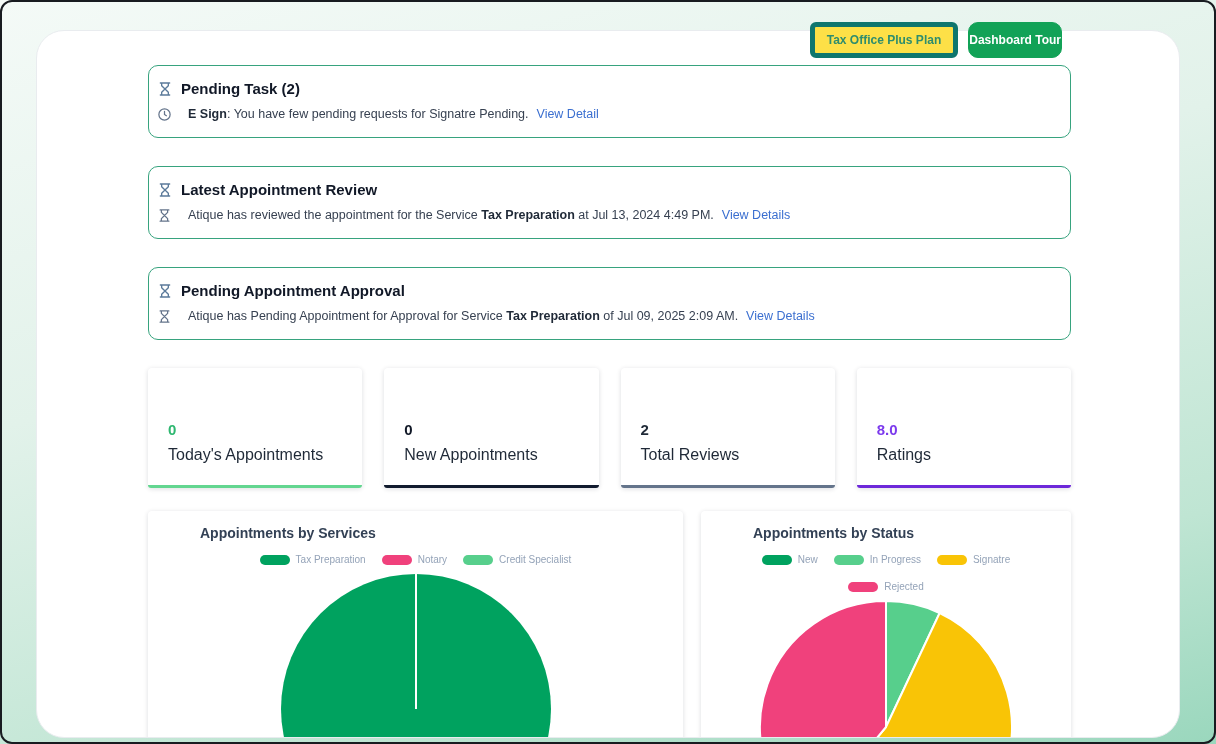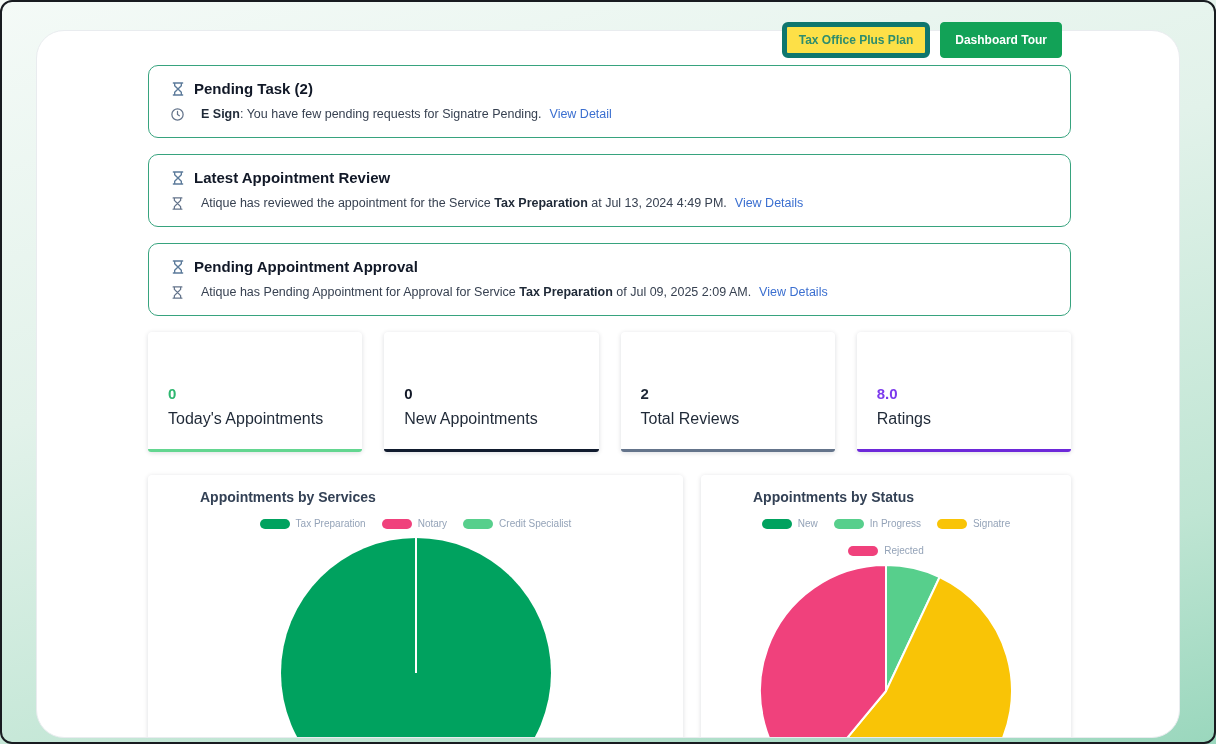--- a/index.html
+++ b/index.html
@@ -9,27 +9,27 @@
   .frame-border { position:absolute; inset:0; border:2px solid #181b20; border-radius:12px; pointer-events:none; z-index:50; }
 
   .panel { position:absolute; top:30px; left:36px; right:36px; bottom:6px;
     background:#ffffff; border:1px solid #e9ecef; border-radius:28px; overflow:hidden; }
 
   .topbar { position:absolute; top:22px; right:154px; display:flex; gap:10px; z-index:10; }
   .btn-outline { background:#fde047; border:5px solid #0f766e; color:#2e8d6d;
     font-size:12px; font-weight:600; padding:6px 12px; border-radius:6px; cursor:pointer;
     font-family:"Liberation Sans", sans-serif; }
   .btn-solid { background:#12a257; border:1px solid #12a257; color:#ffffff;
-    font-size:12px; font-weight:700; padding:6px 14px; border-radius:4px; cursor:pointer;
+    font-size:12px; font-weight:700; padding:6px 0; border-radius:10px; cursor:pointer;
     font-family:"Liberation Sans", sans-serif; }
 
   .content { position:absolute; top:34px; left:111px; width:923px; }
 
   .notice { border:1px solid #37a37e; border-radius:10px; background:#fff;
-    padding:14px 21px; margin-bottom:16px; }
+    padding:14px 8px; margin-bottom:28px; }
   .notice-title-row { display:flex; align-items:center; gap:8px; }
   .notice-title { font-size:15px; font-weight:700; color:#111827; }
   .notice-body { display:flex; align-items:center; gap:16px; margin-top:9px;
     font-size:12.5px; color:#374151; line-height:17px; }
   .icon { width:16px; height:16px; color:#5b7a9a; flex:0 0 auto; display:inline-block; }
   .icon.small { width:15px; height:15px; color:#64748b; }
   .icon svg { width:100%; height:100%; display:block; }
   .bold { font-weight:700; color:#1f2937; }
   .notice-link { color:#3b6fd0; text-decoration:none; margin-left:8px; font-size:12.5px; cursor:pointer; }
 

